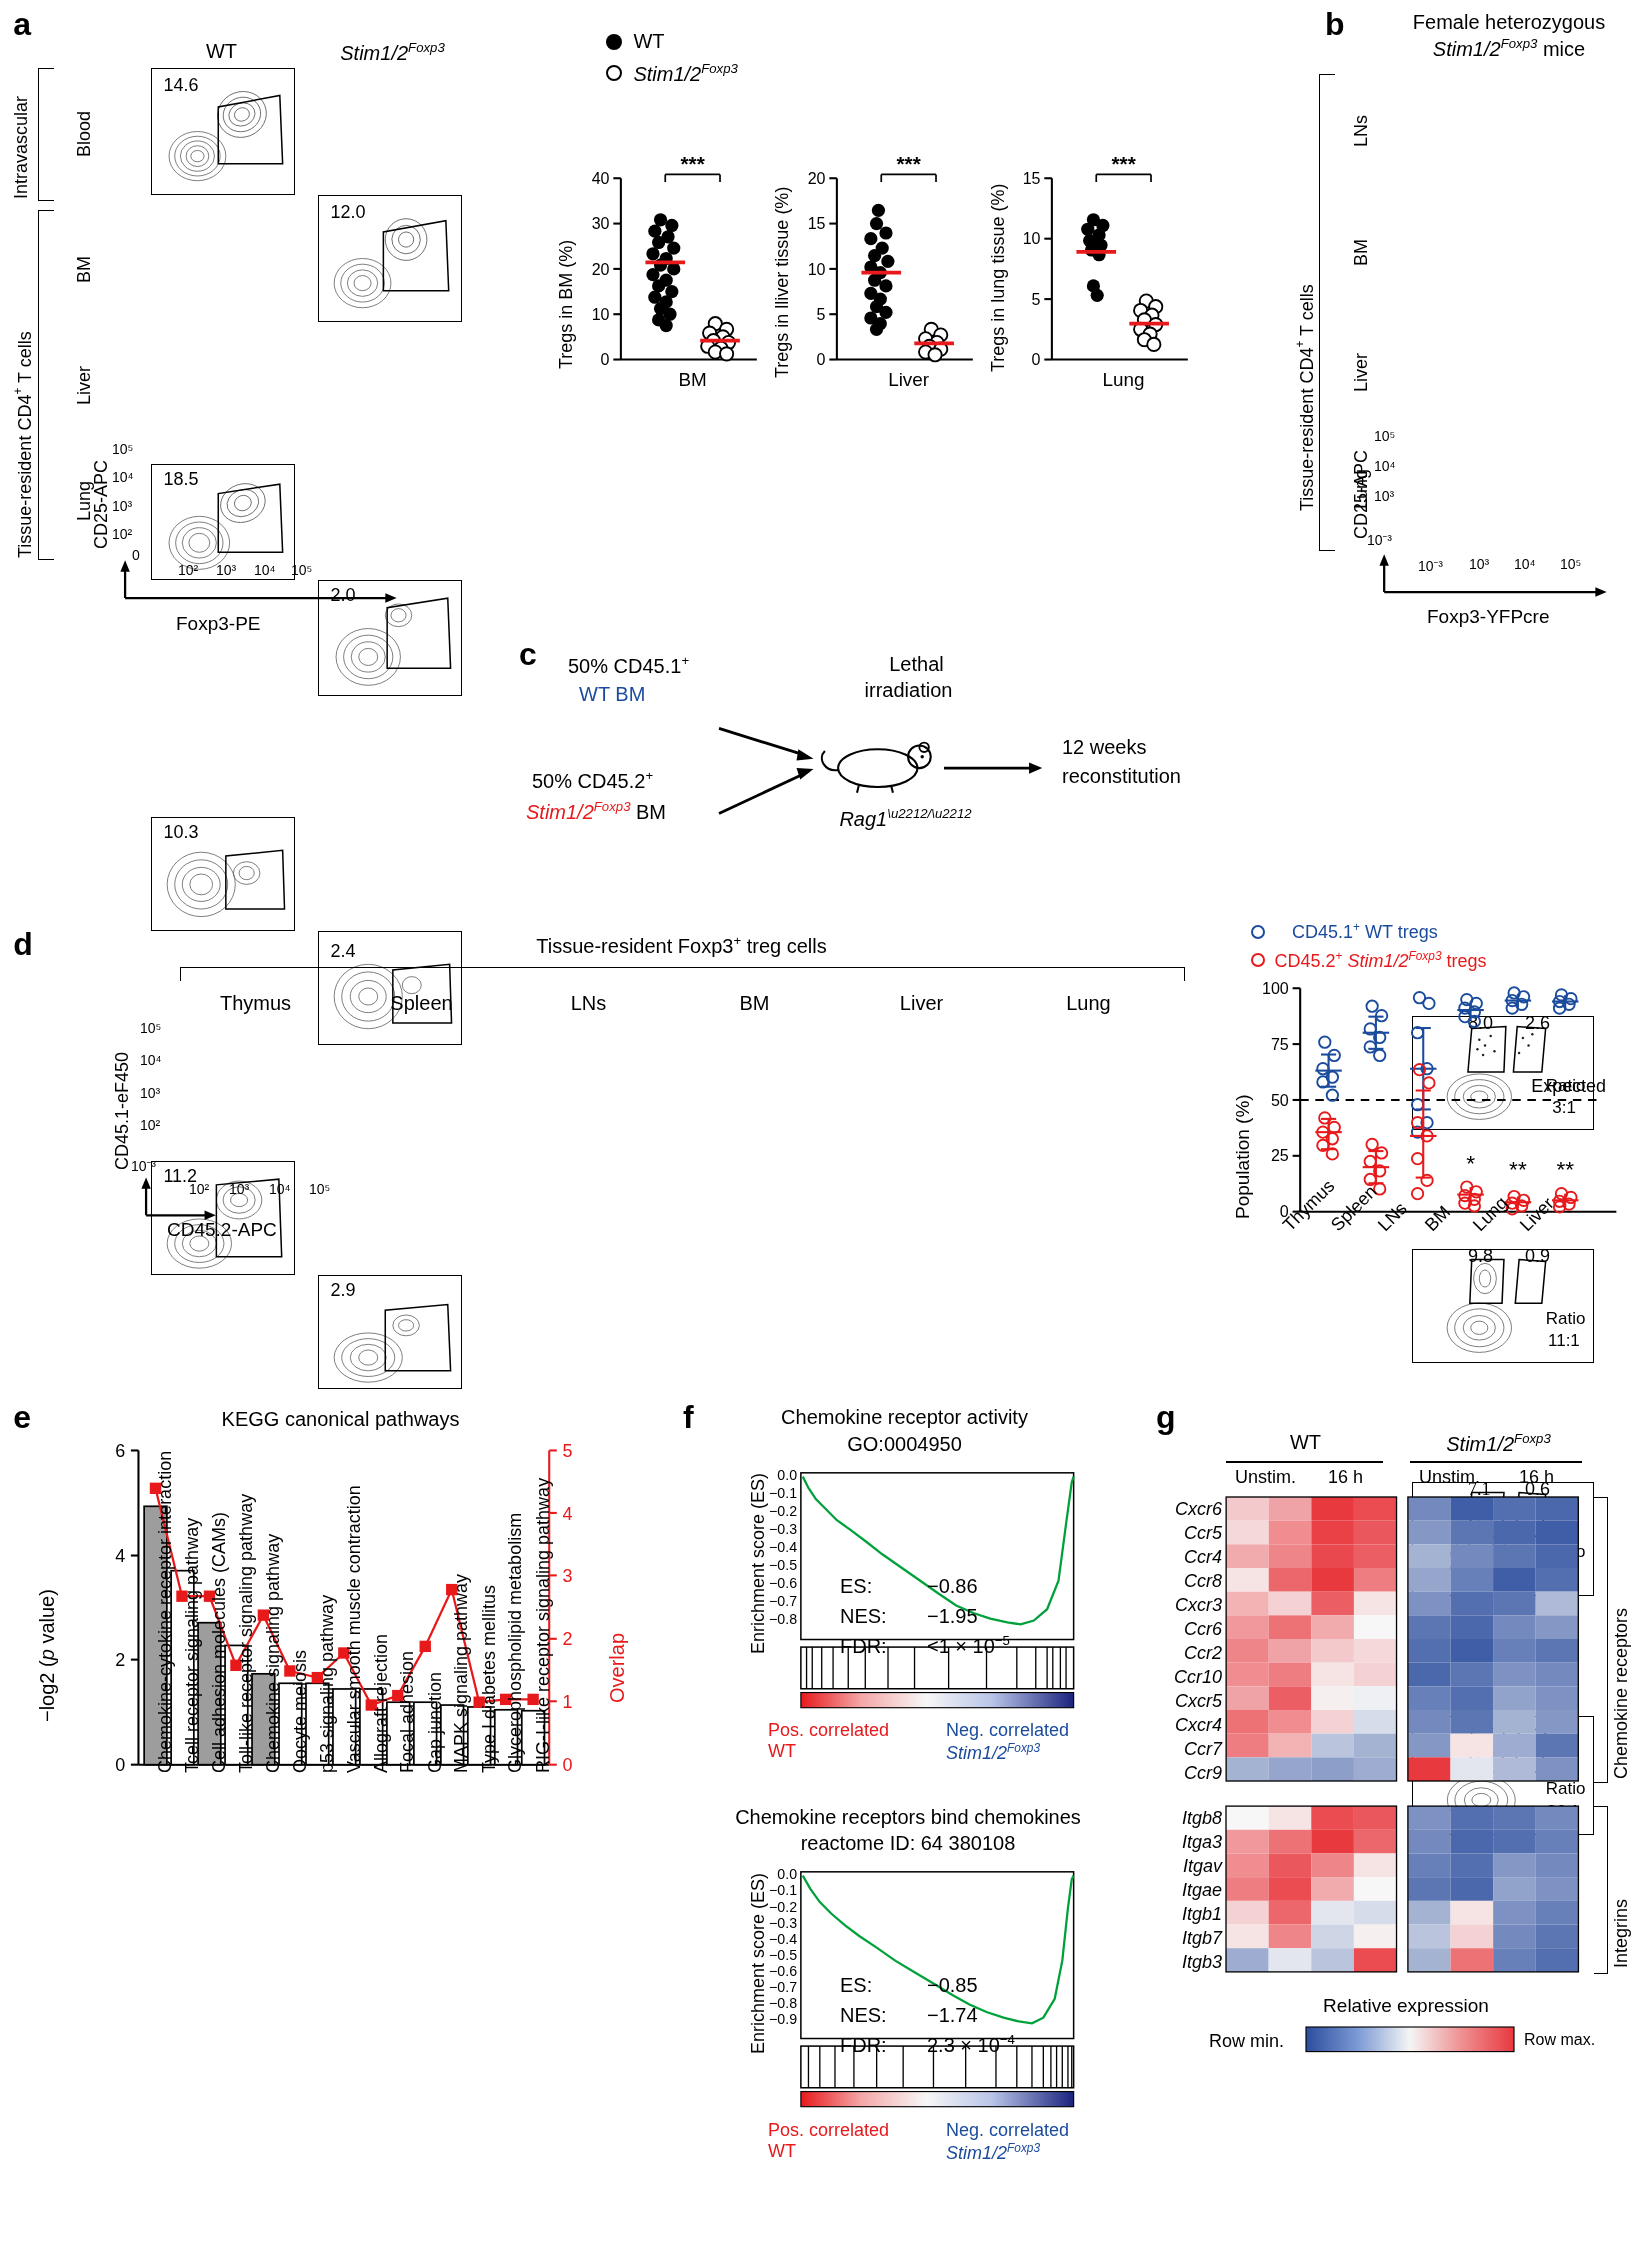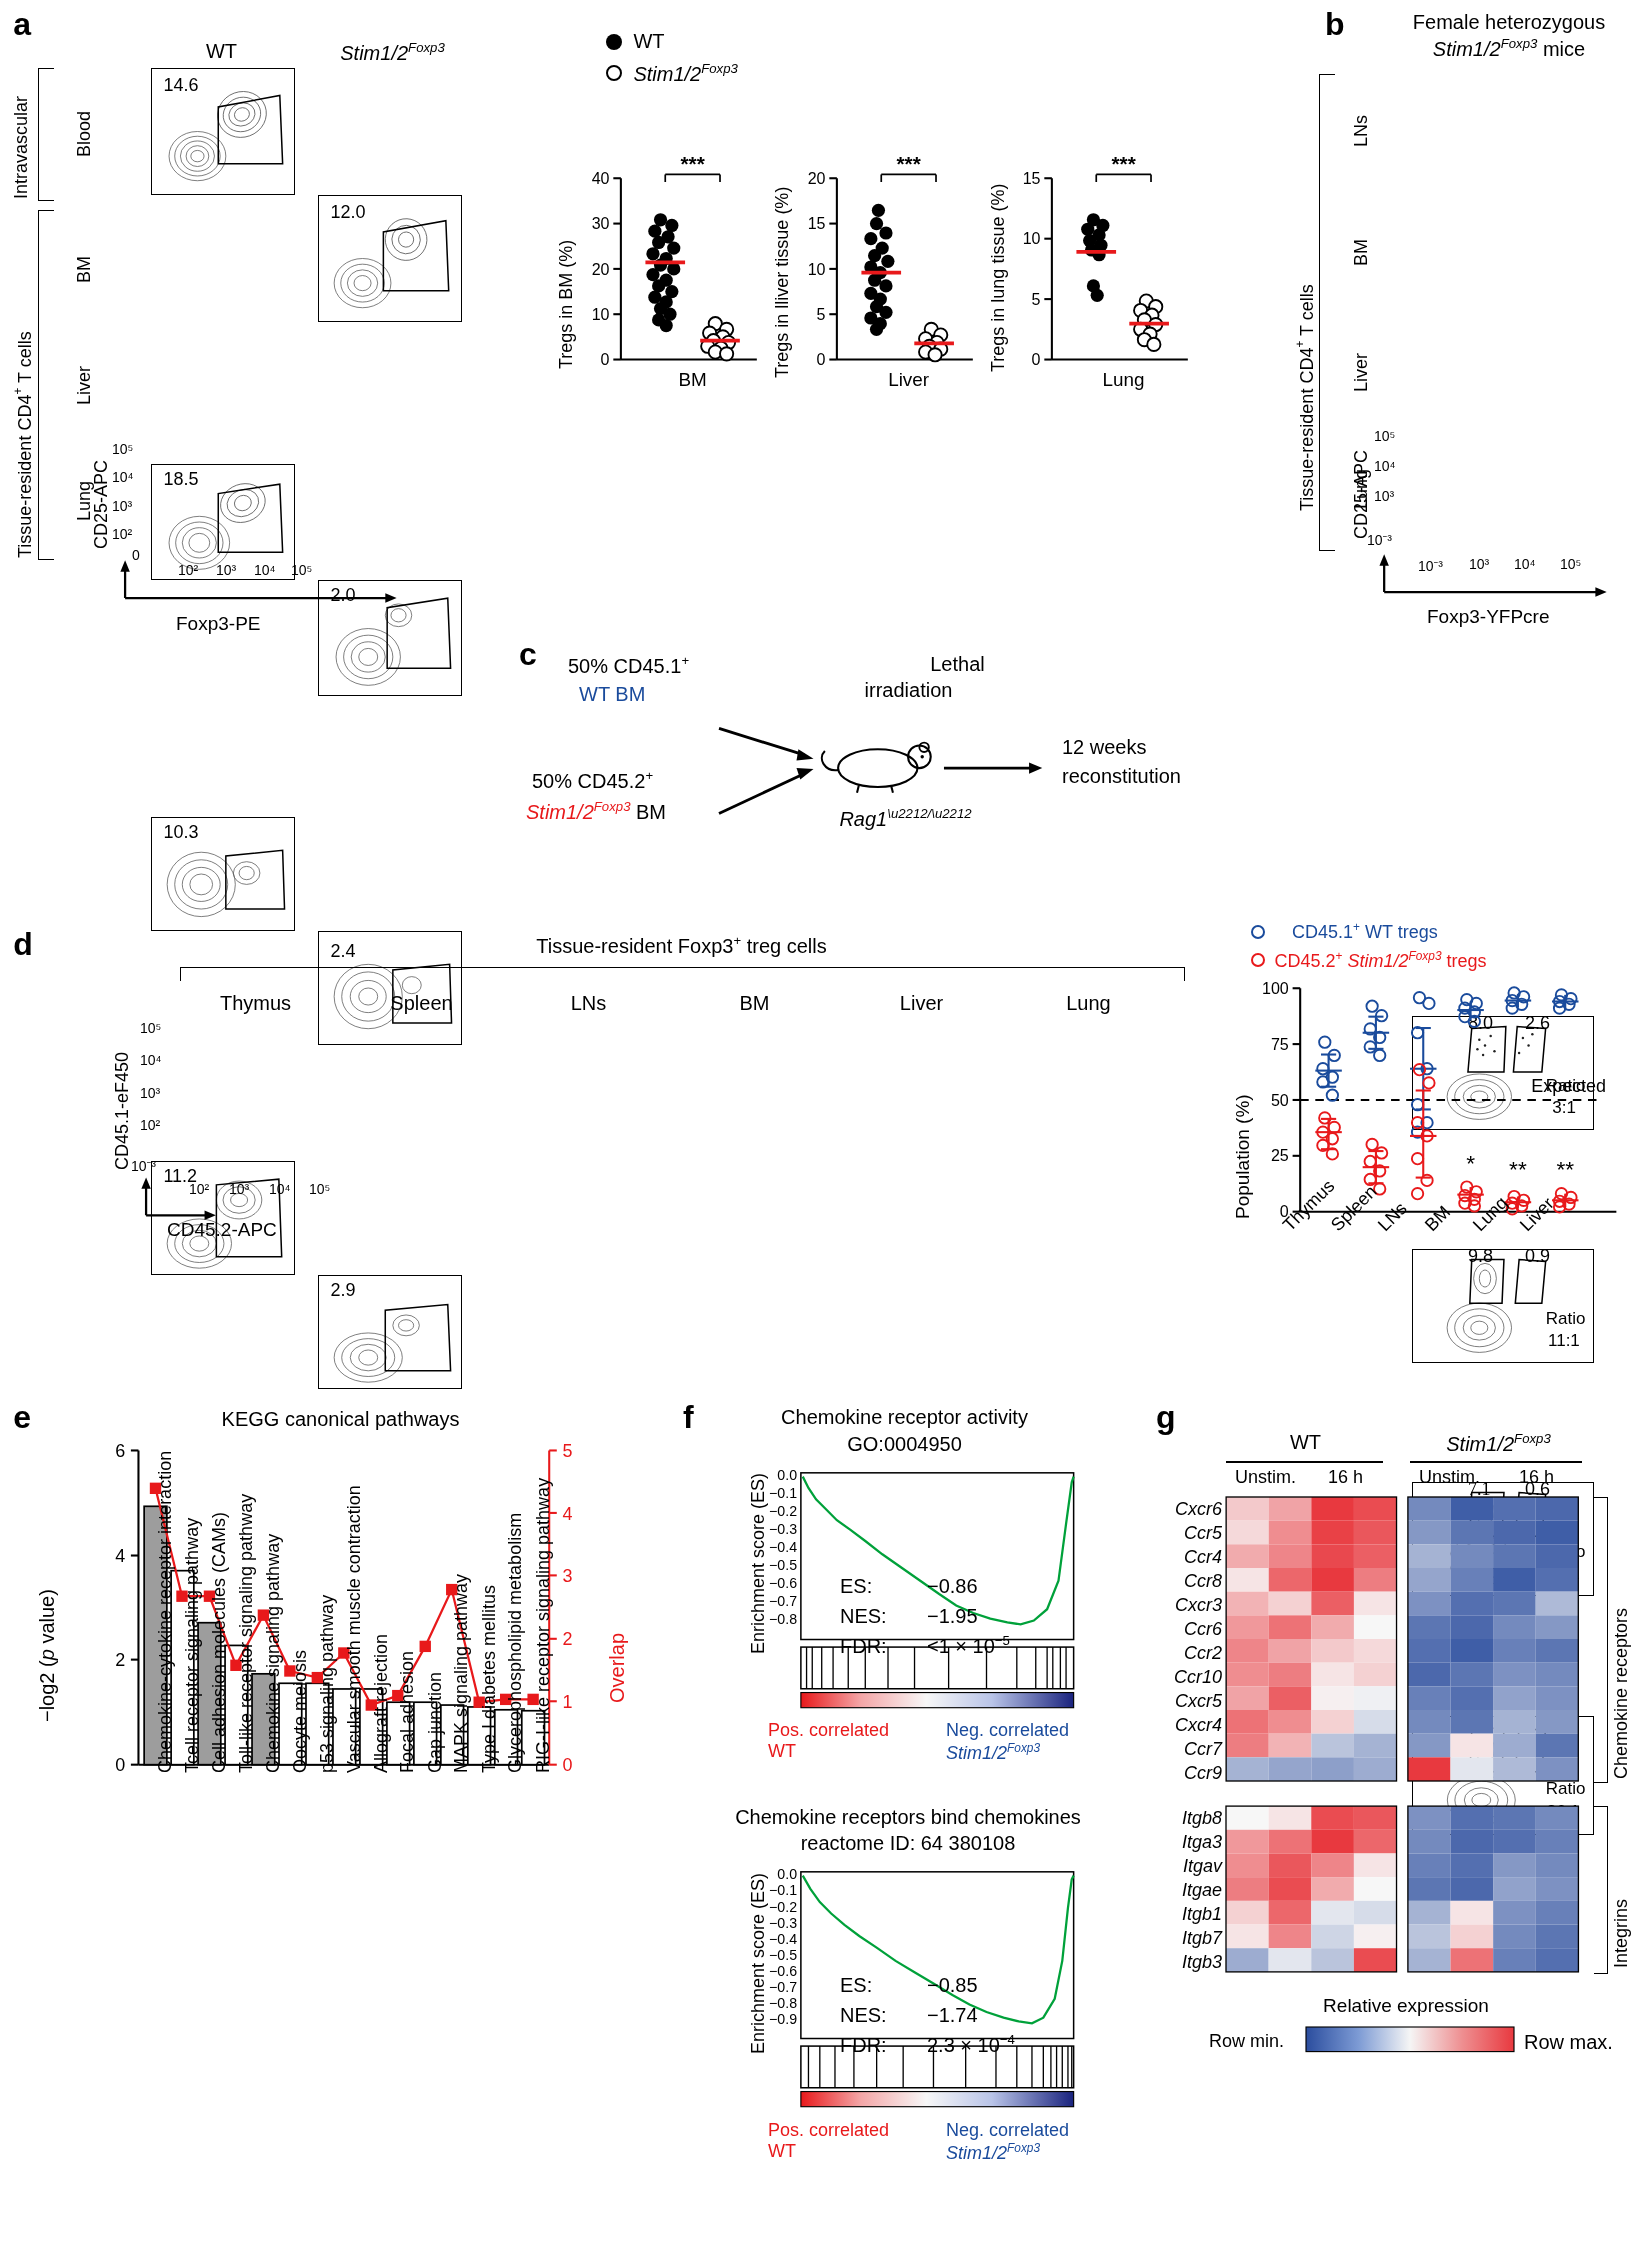--- a/index.html
+++ b/index.html
@@ -479,21 +479,21 @@
 <div class="abs lbl" style="left:1427px;top:606px;font-size:19px;">Foxp3-YFPcre</div>
 
 <div class="abs panel-letter" style="left:519px;top:636px;">c</div>
 
 <div class="abs lbl" style="left:568px;top:653px;font-size:20px;">50% CD45.1<sup>+</sup></div>
 <div class="abs lbl" style="left:579px;top:683px;font-size:20px;color:#1a4b9c;">WT BM</div>
 
 <div class="abs lbl" style="left:532px;top:768px;font-size:20px;">50% CD45.2<sup>+</sup></div>
 <div class="abs lbl" style="left:526px;top:799px;font-size:20px;color:#e8191b;"><span class="ital">Stim1/2</span><sup class="ital">Foxp3</sup> <span style="color:#000;">BM</span></div>
 
-<div class="abs lbl ctr" style="left:882px;top:653px;width:151px;font-size:20px;">Lethal</div>
+<div class="abs lbl ctr" style="left:841px;top:653px;width:151px;font-size:20px;">Lethal</div>
 <div class="abs lbl ctr" style="left:833px;top:679px;width:151px;font-size:20px;">irradiation</div>
 
 <div class="abs" style="left:719px;top:700px;">
   <svg width="397" height="123" viewBox="0 0 420 130">
     <line x1="0" y1="30" x2="90" y2="58" stroke="#000" stroke-width="3"></line>
     <polygon points="100,62 84,52 82,64" fill="#000"></polygon>
     <line x1="0" y1="120" x2="90" y2="78" stroke="#000" stroke-width="3"></line>
     <polygon points="100,73 82,72 86,84" fill="#000"></polygon>
     <g transform="translate(118,40)">
       <ellipse cx="50" cy="32" rx="42" ry="20" fill="none" stroke="#000" stroke-width="2.2"></ellipse>
@@ -1198,14 +1198,14 @@
           <stop offset="25%" stop-color="#7c9ad4"></stop>
         <stop offset="50%" stop-color="#f5f5f5"></stop>
           <stop offset="75%" stop-color="#ee8f91"></stop>
         <stop offset="100%" stop-color="#e8393f"></stop>
       </linearGradient>
     </defs>
     <rect x="0" y="0" width="220" height="26" fill="url(#gcb)" stroke="#000" stroke-width="1.2"></rect>
   </svg>
 </div>
 <div class="abs lbl" style="left:1209px;top:2031px;font-size:18px;">Row min.</div>
-<div class="abs lbl" style="left:1524px;top:2031px;font-size:20px;">Row max.</div>
+<div class="abs lbl" style="left:1524px;top:2031px;font-size:16px;">Row max.</div>
 
 
 </body></html>

